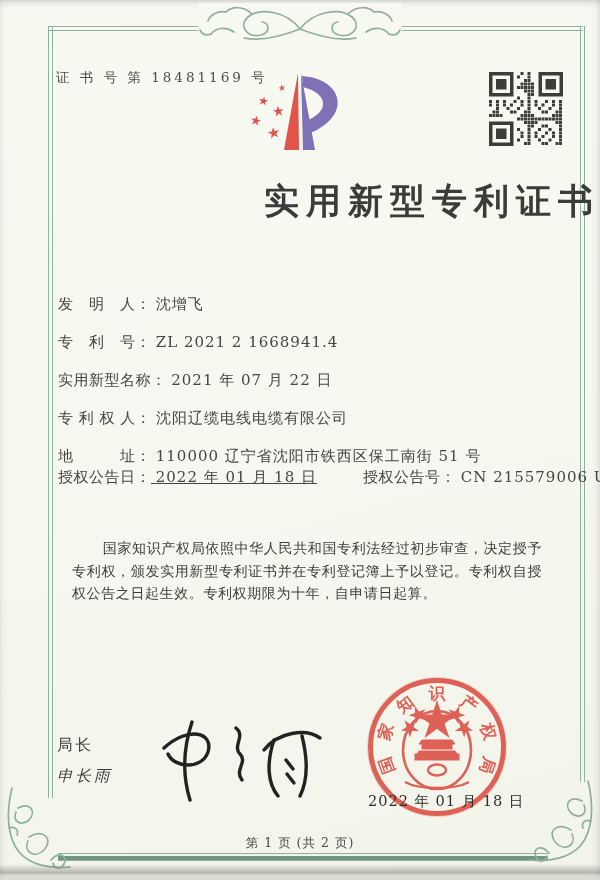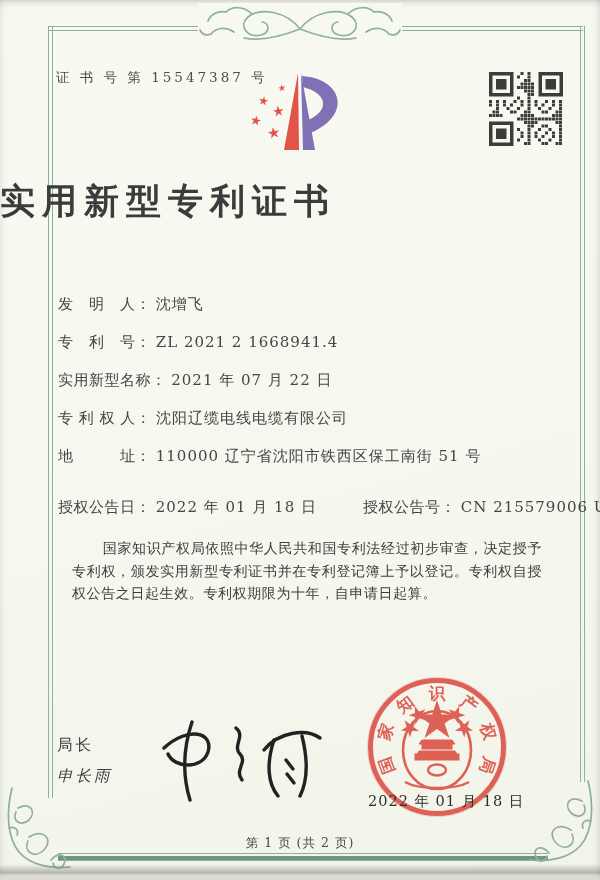--- a/index.html
+++ b/index.html
@@ -47,21 +47,21 @@
   .ornament path{stroke:var(--frame-green);fill:none;stroke-width:1.7;stroke-linecap:round;}
   
   .cert-no{
     position:absolute;left:56px;top:69px;
     font-size:13.5px;letter-spacing:3px;color:#4c4c4c;white-space:nowrap;
   }
   .lstar{position:absolute;color:var(--logo-red);line-height:1;font-family:"DejaVu Sans",sans-serif;}
   .qr{position:absolute;left:489px;top:72px;width:74px;height:74px;}
   .title{
     position:absolute;left:0;right:0;top:178px;margin:0;
-    text-align:left;font-size:35px;font-weight:600;
+    text-align:right;font-size:35px;font-weight:600;
     letter-spacing:7px;color:#3b3b3b;
   }
   
   .field{
     position:absolute;left:58px;right:30px;
     font-size:15px;color:#454545;white-space:nowrap;
   }
   .flabel{display:inline-block;min-width:91px;letter-spacing:.5px;}
   .fvalue{letter-spacing:1px;}
   .grant-no{position:absolute;left:305px;top:0;}
@@ -130,21 +130,21 @@
       <path d="M16,26 C28,20 35,29 27,38 C19,45 10,39 14,30"></path>
       <path d="M27,55 C41,46 52,57 42,68 C33,77 21,70 26,59"></path>
       <path d="M49,78 C57,69 66,73 62,82 C59,88 52,87 51,81"></path>
       <path d="M7,46 C13,44 17,48 15,53"></path>
     </g>
   </svg>
   <svg class="ornament" style="left:528px;top:775px;" width="70" height="92" viewBox="0 0 70 92">
     <use href="#blf" transform="translate(70,0) scale(-1,1)"></use>
   </svg>
 
-  <div class="cert-no">证 书 号 第 15547387 号</div>
+  <div class="cert-no">证 书 号 第 18481169 号</div>
 
   <span class="lstar" style="left:278px;top:84px;font-size:9px;transform:rotate(-12deg);">★</span>
   <span class="lstar" style="left:258px;top:95px;font-size:12px;transform:rotate(10deg);">★</span>
   <span class="lstar" style="left:272px;top:104px;font-size:14px;transform:rotate(-8deg);">★</span>
   <span class="lstar" style="left:250px;top:114px;font-size:13px;transform:rotate(12deg);">★</span>
   <span class="lstar" style="left:267px;top:126px;font-size:15px;transform:rotate(-10deg);">★</span>
   <svg style="position:absolute;left:270px;top:70px;" width="85" height="85" viewBox="0 0 85 85">
     <polygon points="28,3 14,80 29,80" fill="#e0544a"></polygon>
     <polygon points="31,3 33,80 45,80" fill="#8070b5"></polygon>
     <path d="M32,6 C66,8 78,34 58,52 C50,59 43,62 40,63 L38,50 C58,42 60,24 33,17 Z" fill="#8070b5"></path>
@@ -304,21 +304,21 @@
     <span class="fvalue">2021 年 07 月 22 日</span>
   </div>
   <div class="field" style="top:409px;">
     <span class="flabel">专 利 权 人：</span>
     <span class="fvalue">沈阳辽缆电线电缆有限公司</span>
   </div>
   <div class="field" style="top:447px;">
     <span class="flabel">地　　　址：</span>
     <span class="fvalue">110000 辽宁省沈阳市铁西区保工南街 51 号</span>
   </div>
-  <div class="field" style="top:498px;">
+  <div class="field" style="top:468px;text-decoration:underline;">
     <span class="flabel">授权公告日：</span>
     <span class="fvalue">2022 年 01 月 18 日</span>
     <span class="grant-no">
       <span class="flabel" style="min-width:0;">授权公告号：</span>
       <span class="fvalue">CN 215579006 U</span>
     </span>
   </div>
 
   <div class="body-text">
     <p>国家知识产权局依照中华人民共和国专利法经过初步审查，决定授予专利权，颁发实用新型专利证书并在专利登记簿上予以登记。专利权自授权公告之日起生效。专利权期限为十年，自申请日起算。</p>

